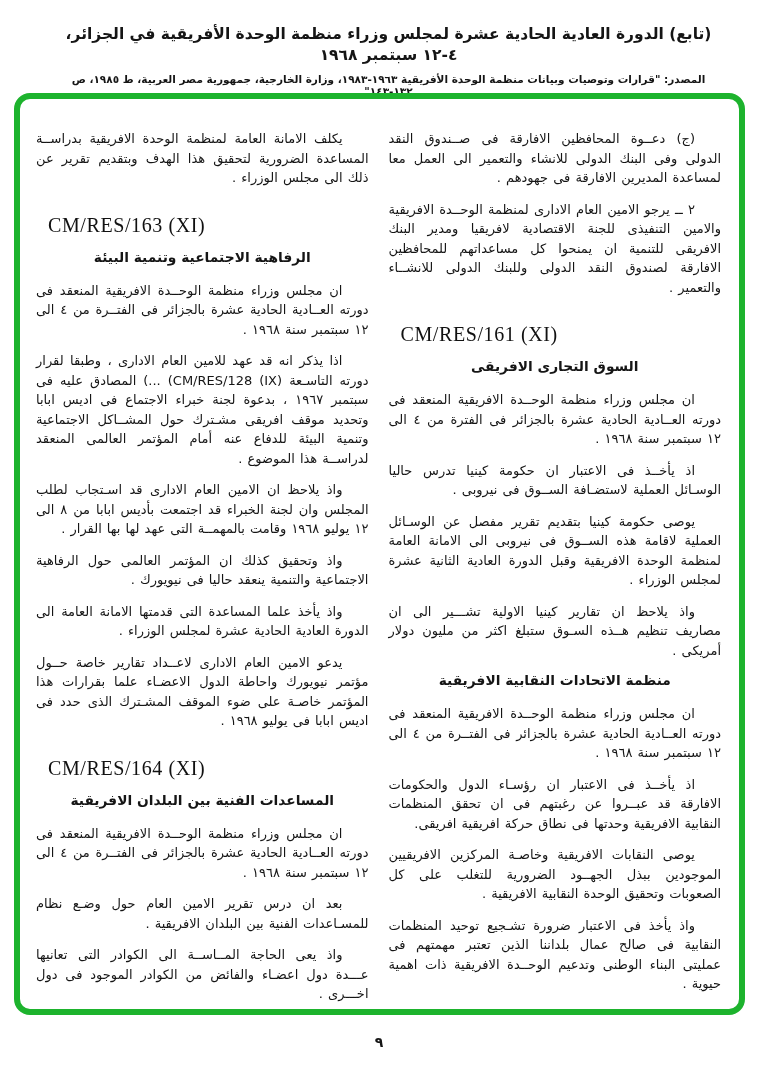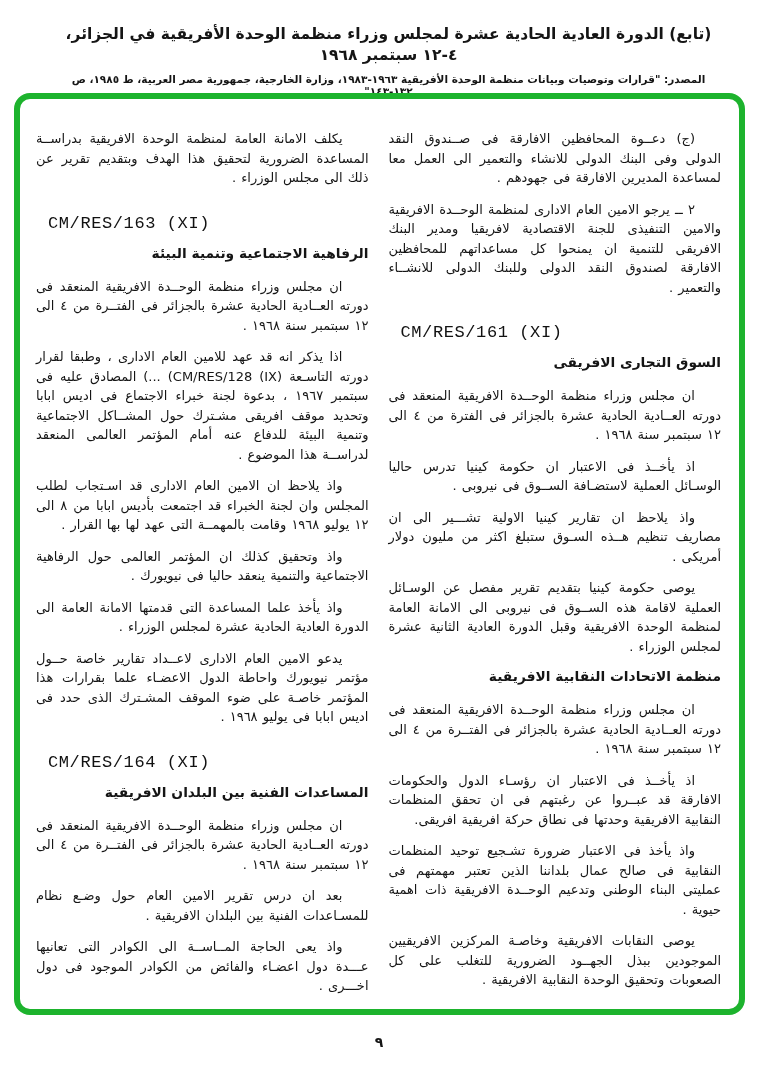--- a/index.html
+++ b/index.html
@@ -61,30 +61,30 @@
     text-align: justify;
     font-size: 13px;
     line-height: 1.5;
     margin: 0 0 12px 0;
     text-indent: 26px;
     word-spacing: 1px;
   }
   .resnum {
     direction: ltr;
     text-align: left;
-    font-family: Liberation Mono, monospace;
-    font-size: 17px;
+    font-family: Liberation Serif, serif;
+    font-size: 20px;
     letter-spacing: 0.6px;
     margin: 26px 0 12px 0;
     padding-left: 12px;
     color: #111;
   }
   .sec-title {
     direction: rtl;
-    text-align: right;
+    text-align: center;
     font-size: 13.8px;
     font-weight: bold;
     margin: 0 0 16px 0;
   }
   .page-number {
     position: absolute;
     top: 1034px;
     left: 0;
     width: 100%;
     text-align: center;
@@ -103,27 +103,27 @@
 <div class="doc-frame" style="border-color: rgb(29, 179, 45);">
   <div class="cols">
 
     <div class="col">
       <p class="para">(ج) دعــوة المحافظين الافارقة فى صــندوق النقد الدولى وفى البنك الدولى للانشاء والتعمير الى العمل معا لمساعدة المديرين الافارقة فى جهودهم .</p>
       <p class="para">٢ ــ يرجو الامين العام الادارى لمنظمة الوحــدة الافريقية والامين التنفيذى للجنة الاقتصادية لافريقيا ومدير البنك الافريقى للتنمية ان يمنحوا كل مساعداتهم للمحافظين الافارقة لصندوق النقد الدولى وللبنك الدولى للانشــاء والتعمير .</p>
       <div class="resnum">CM/RES/161 (XI)</div>
       <h3 class="sec-title">السوق التجارى الافريقى</h3>
       <p class="para">ان مجلس وزراء منظمة الوحــدة الافريقية المنعقد فى دورته العــادية الحادية عشرة بالجزائر فى الفترة من ٤ الى ١٢ سبتمبر سنة ١٩٦٨ .</p>
       <p class="para">اذ يأخــذ فى الاعتبار ان حكومة كينيا تدرس حاليا الوسـائل العملية لاستضـافة الســوق فى نيروبى .</p>
+      <p class="para">يوصى حكومة كينيا بتقديم تقرير مفصل عن الوسـائل العملية لاقامة هذه الســوق فى نيروبى الى الامانة العامة لمنظمة الوحدة الافريقية وقبل الدورة العادية الثانية عشرة لمجلس الوزراء .</p>
       <p class="para">واذ يلاحظ ان تقارير كينيا الاولية تشـــير الى ان مصاريف تنظيم هــذه السـوق ستبلغ اكثر من مليون دولار أمريكى .</p>
-      <p class="para">يوصى حكومة كينيا بتقديم تقرير مفصل عن الوسـائل العملية لاقامة هذه الســوق فى نيروبى الى الامانة العامة لمنظمة الوحدة الافريقية وقبل الدورة العادية الثانية عشرة لمجلس الوزراء .</p>
       <h3 class="sec-title">منظمة الاتحادات النقابية الافريقية</h3>
       <p class="para">ان مجلس وزراء منظمة الوحــدة الافريقية المنعقد فى دورته العــادية الحادية عشرة بالجزائر فى الفتــرة من ٤ الى ١٢ سبتمبر سنة ١٩٦٨ .</p>
       <p class="para">اذ يأخــذ فى الاعتبار ان رؤسـاء الدول والحكومات الافارقة قد عبــروا عن رغبتهم فى ان تحقق المنظمات النقابية الافريقية وحدتها فى نطاق حركة افريقية افريقى.</p>
+      <p class="para">يوصى النقابات الافريقية وخاصـة المركزين الافريقيين الموجودين ببذل الجهــود الضرورية للتغلب على كل الصعوبات وتحقيق الوحدة النقابية الافريقية .</p>
       <p class="para">واذ يأخذ فى الاعتبار ضرورة تشـجيع توحيد المنظمات النقابية فى صالح عمال بلداننا الذين تعتبر مهمتهم فى عمليتى البناء الوطنى وتدعيم الوحــدة الافريقية ذات اهمية حيوية .</p>
-      <p class="para">يوصى النقابات الافريقية وخاصـة المركزين الافريقيين الموجودين ببذل الجهــود الضرورية للتغلب على كل الصعوبات وتحقيق الوحدة النقابية الافريقية .</p>
     </div>
 
     <div class="col">
       <p class="para">يكلف الامانة العامة لمنظمة الوحدة الافريقية بدراســة المساعدة الضرورية لتحقيق هذا الهدف وبتقديم تقرير عن ذلك الى مجلس الوزراء .</p>
       <div class="resnum">CM/RES/163 (XI)</div>
       <h3 class="sec-title">الرفاهية الاجتماعية وتنمية البيئة</h3>
       <p class="para">ان مجلس وزراء منظمة الوحــدة الافريقية المنعقد فى دورته العــادية الحادية عشرة بالجزائر فى الفتــرة من ٤ الى ١٢ سبتمبر سنة ١٩٦٨ .</p>
       <p class="para">اذا يذكر انه قد عهد للامين العام الادارى ، وطبقا لقرار دورته التاسـعة ⁦(... (CM/RES/128 (IX)⁩ المصادق عليه فى سبتمبر ١٩٦٧ ، بدعوة لجنة خبراء الاجتماع فى اديس ابابا وتحديد موقف افريقى مشـترك حول المشــاكل الاجتماعية وتنمية البيئة للدفاع عنه أمام المؤتمر العالمى المنعقد لدراســة هذا الموضوع .</p>
       <p class="para">واذ يلاحظ ان الامين العام الادارى قد اسـتجاب لطلب المجلس وان لجنة الخبراء قد اجتمعت بأديس ابابا من ٨ الى ١٢ يوليو ١٩٦٨ وقامت بالمهمــة التى عهد لها بها القرار .</p>
       <p class="para">واذ وتحقيق كذلك ان المؤتمر العالمى حول الرفاهية الاجتماعية والتنمية ينعقد حاليا فى نيويورك .</p>

